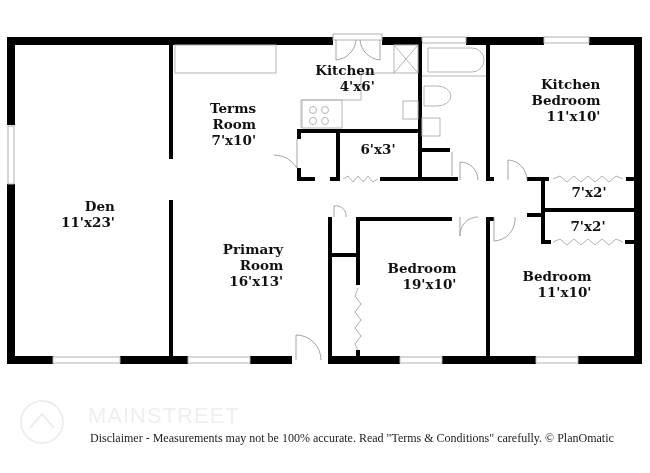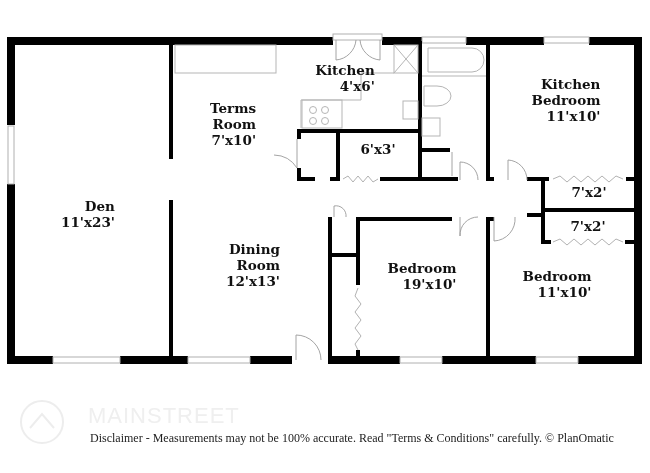--- a/index.html
+++ b/index.html
@@ -167,23 +167,23 @@
   <span>Bedroom</span>
   <span>11'x10'</span>
 </div>
 <div class="label" style="left:589px; top:184px;">
   <span>7'x2'</span>
 </div>
 <div class="label" style="left:588px; top:218px;">
   <span>7'x2'</span>
 </div>
 <div class="label" style="left:253px; top:241px;">
-  <span>Dining</span>
+  <span>Primary</span>
   <span>Room</span>
-  <span>12'x13'</span>
+  <span>16'x13'</span>
 </div>
 <div class="label" style="left:422px; top:260px;">
   <span>Bedroom</span>
   <span>19'x10'</span>
 </div>
 <div class="label" style="left:557px; top:268px;">
   <span>Bedroom</span>
   <span>11'x10'</span>
 </div>
 

